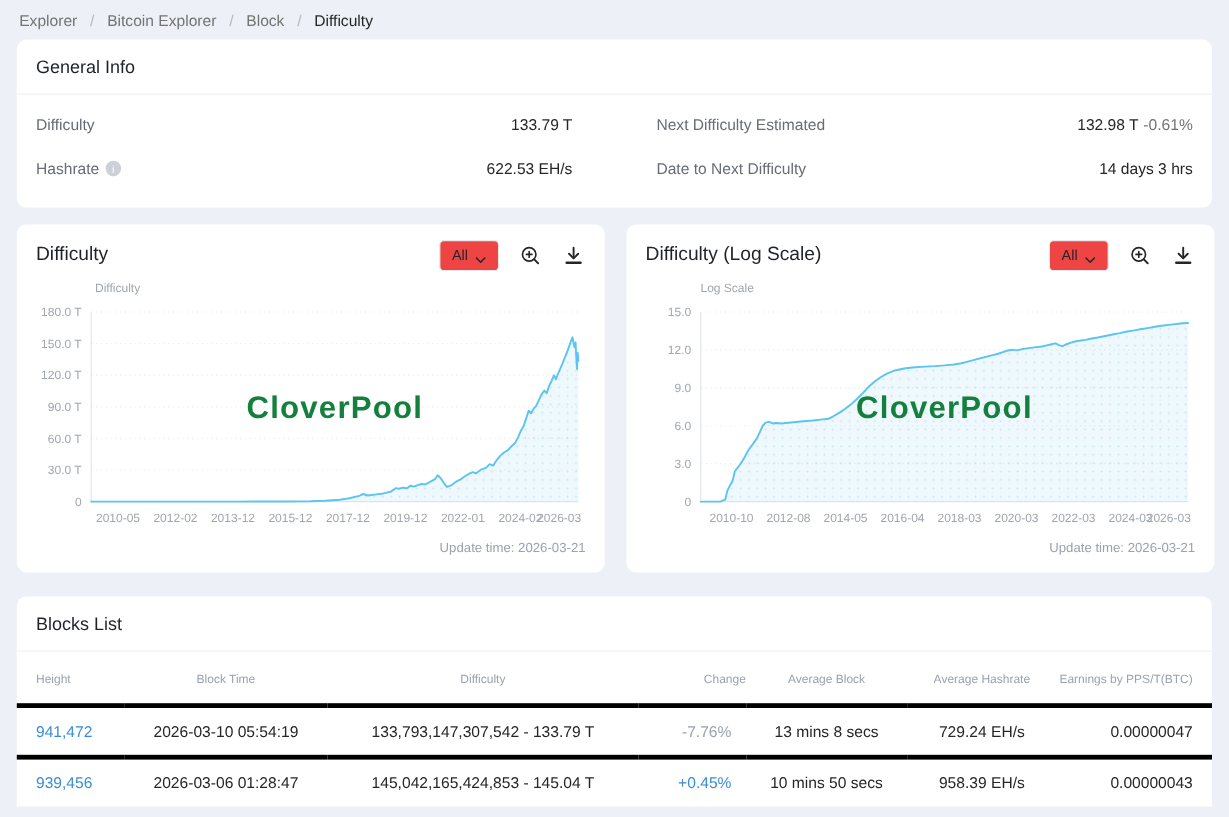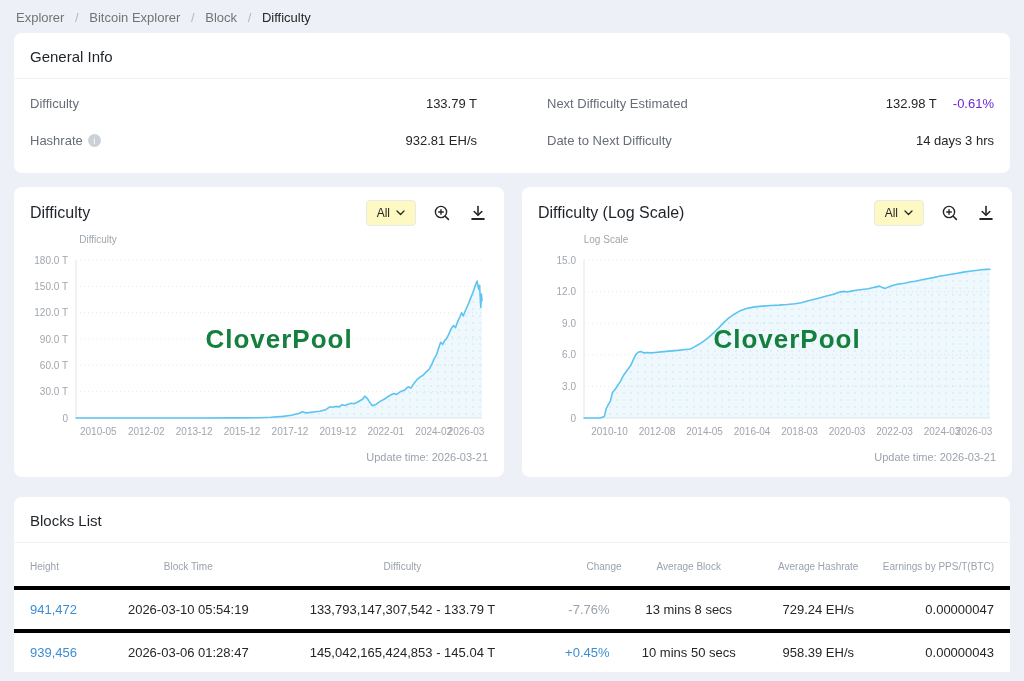--- a/index.html
+++ b/index.html
@@ -19,31 +19,31 @@
   .card { background:#fff; border-radius:8px; margin:0 14px; }
   .card-title { font-size:15px; color:#1f2329; padding:15px 16px 13px 16px; }
   .divider { height:1px; background:#f0f1f4; }
   
   .info-grid { display:flex; padding:6px 16px 14px 16px; }
   .info-col { flex:1; }
   .info-col + .info-col { margin-left:70px; }
   .info-row { display:flex; justify-content:space-between; align-items:center; padding:11px 0; }
   .info-label { color:#676c75; display:flex; align-items:center; gap:5px; }
   .info-value { color:#262626; }
-  .info-sub { color:#6d28d9; margin-left:16px; }
+  .info-sub { color:#737373; margin-left:4px; }
   .info-icon { width:13px; height:13px; border-radius:50%; background:#ccd1d8; color:#fff;
     font-size:9px; display:inline-flex; align-items:center; justify-content:center; font-style:normal; }
   
   .charts-row { display:flex; gap:18px; margin:14px 14px 0 14px; }
   .chart-card { flex:1; background:#fff; border-radius:8px; padding:13px 16px 14px 16px; }
   .chart-head { display:flex; align-items:center; justify-content:space-between; margin-bottom:4px; }
   .chart-title { font-size:16px; color:#1f2329; }
   .chart-controls { display:flex; align-items:center; gap:16px; }
-  .range-btn { display:inline-flex; align-items:center; gap:6px; border:1px solid #e7e9ec;
-    border-radius:4px; padding:5px 10px; font-size:12px; color:#262626; background:#fef9c3; cursor:pointer; }
+  .range-btn { display:inline-flex; align-items:flex-end; gap:6px; border:1px solid #e7e9ec;
+    border-radius:4px; padding:5px 10px; font-size:12px; color:#262626; background:#ef4444; cursor:pointer; }
   .icon-btn { width:20px; height:20px; display:inline-flex; align-items:center; justify-content:center; cursor:pointer; }
   .chart-box { position:relative; }
   .watermark { position:absolute; left:46px; right:6px; top:30px; height:158px;
     display:flex; align-items:center; justify-content:center;
     font-size:26px; font-weight:700; letter-spacing:1px; color:#15803d; pointer-events:none; }
   .chart-svg text { font-family:"Liberation Sans", sans-serif; font-size:10px; fill:#a0a6ad; }
   .update-time { text-align:right; color:#9aa2ad; font-size:11px; margin-top:4px; }
   
   .blocks-card { margin-top:20px; border-radius:8px 8px 0 0; }
   table { width:100%; border-collapse:collapse; table-layout:fixed; }
@@ -82,21 +82,21 @@
     <div class="info-col">
       <div class="info-row">
         <span class="info-label">Difficulty</span>
         <span class="info-value">133.79 T</span>
       </div>
       <div class="info-row">
         <span class="info-label">
             <span>Hashrate</span>
             <i class="info-icon">i</i>
           </span>
-        <span class="info-value">932.81 EH/s</span>
+        <span class="info-value">622.53 EH/s</span>
       </div>
     </div>
     <div class="info-col">
       <div class="info-row">
         <span class="info-label">Next Difficulty Estimated</span>
         <span class="info-value"><span>132.98 T</span><span class="info-sub">-0.61%</span></span>
       </div>
       <div class="info-row">
         <span class="info-label">Date to Next Difficulty</span>
         <span class="info-value">14 days 3 hrs</span>

